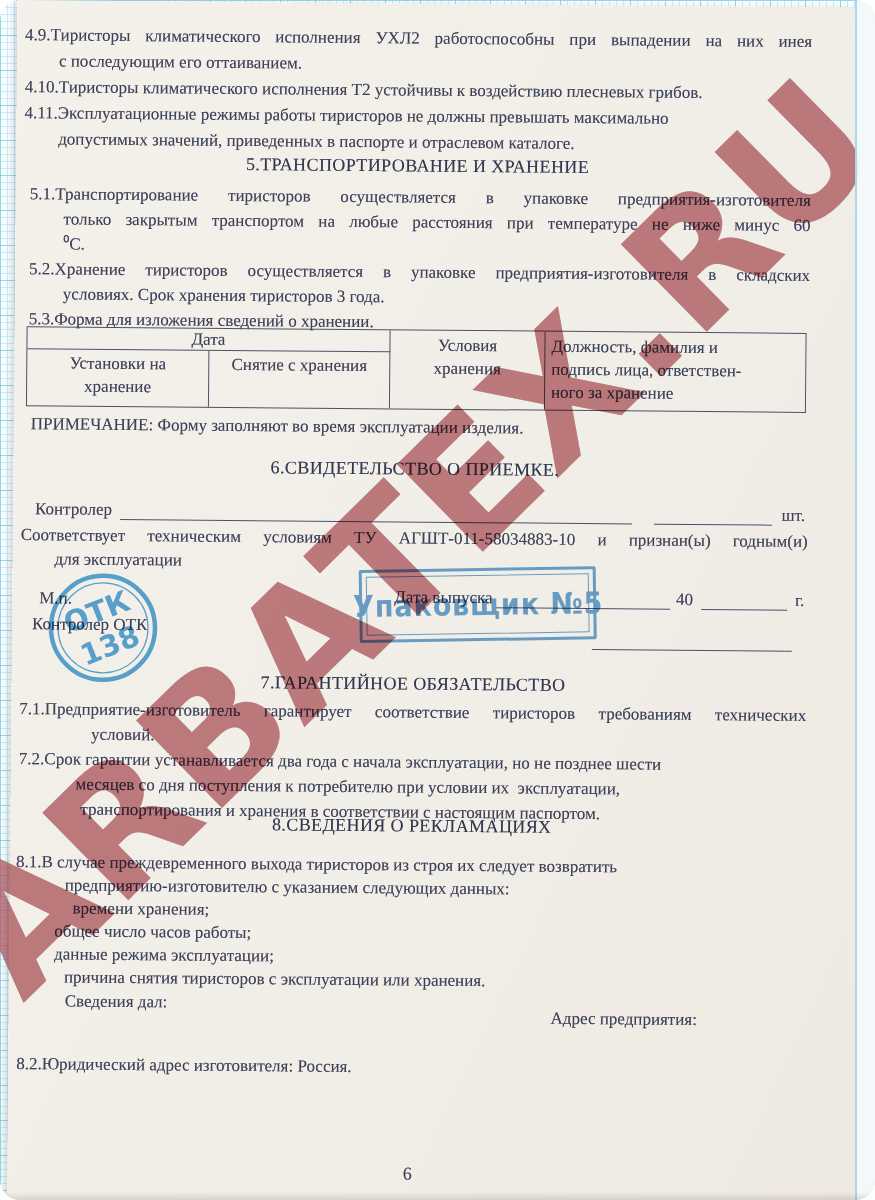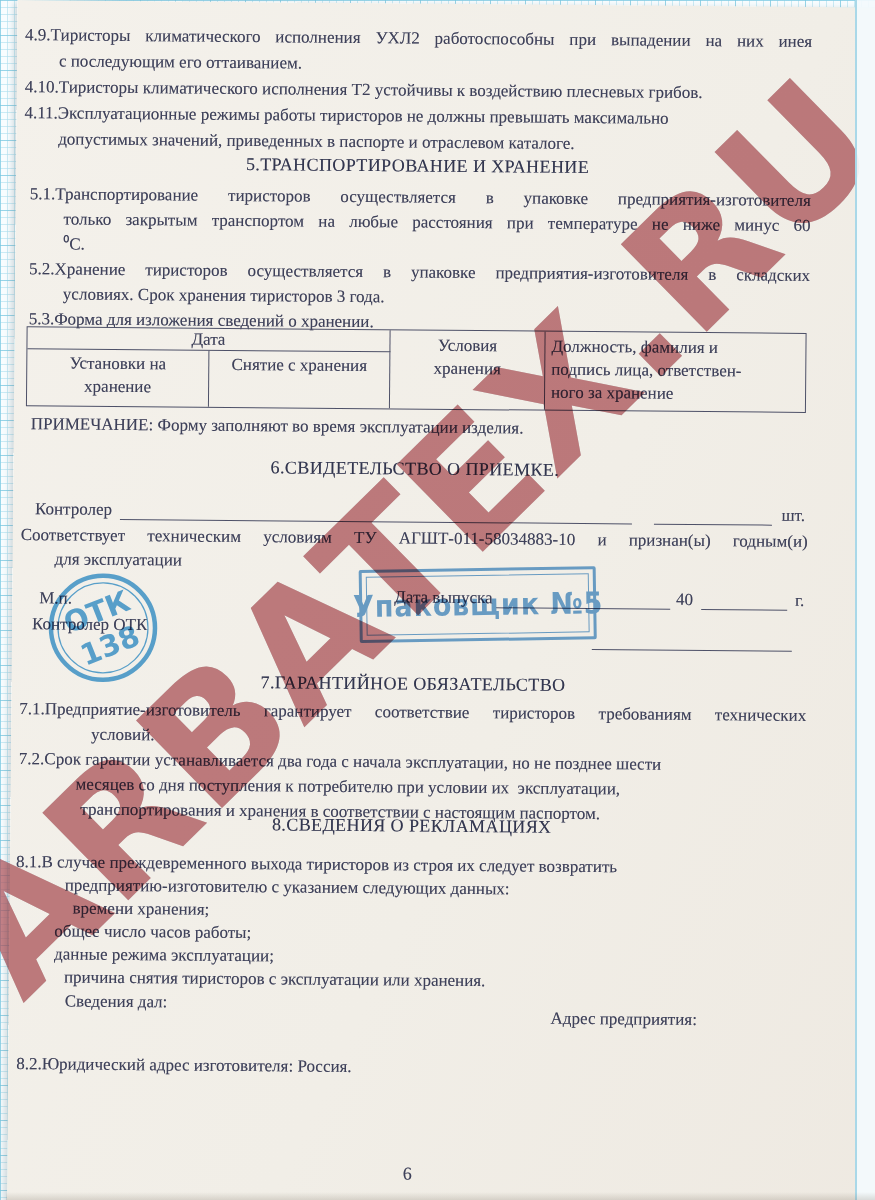--- a/index.html
+++ b/index.html
@@ -12,20 +12,21 @@
   *{margin:0;padding:0;box-sizing:border-box;}
   body{width:875px;height:1200px;overflow:hidden;font-family:"Liberation Serif",serif;}
   .scene{position:relative;width:875px;height:1200px;overflow:hidden;
     background-color:#f8fdff;
     background-image:
       linear-gradient(90deg, rgba(118,198,224,.6) 1px, transparent 1px),
       linear-gradient(rgba(118,198,224,.6) 1px, transparent 1px),
       linear-gradient(90deg, rgba(178,226,240,.65) 1px, transparent 1px),
       linear-gradient(rgba(178,226,240,.65) 1px, transparent 1px);
     background-size:35px 35px,35px 35px,7px 7px,7px 7px;
+    border-radius:20px;
   }
   .paper{position:absolute;left:12px;top:4px;width:908px;height:1250px;
     background:linear-gradient(115deg,#f4f1eb 0%,#f1eee7 55%,#eee9e1 100%);
     transform:rotate(0.5deg);transform-origin:50% 50%;
     box-shadow:-3px 2px 7px rgba(90,110,120,.28);
     color:var(--ink);font-size:17px;
   }
   .paper div, .paper span{text-shadow:0 0 .6px rgba(62,65,90,.45);}
   .sec{position:absolute;left:8px;width:787px;}
   .sec > div{line-height:25px;white-space:pre-wrap;}

